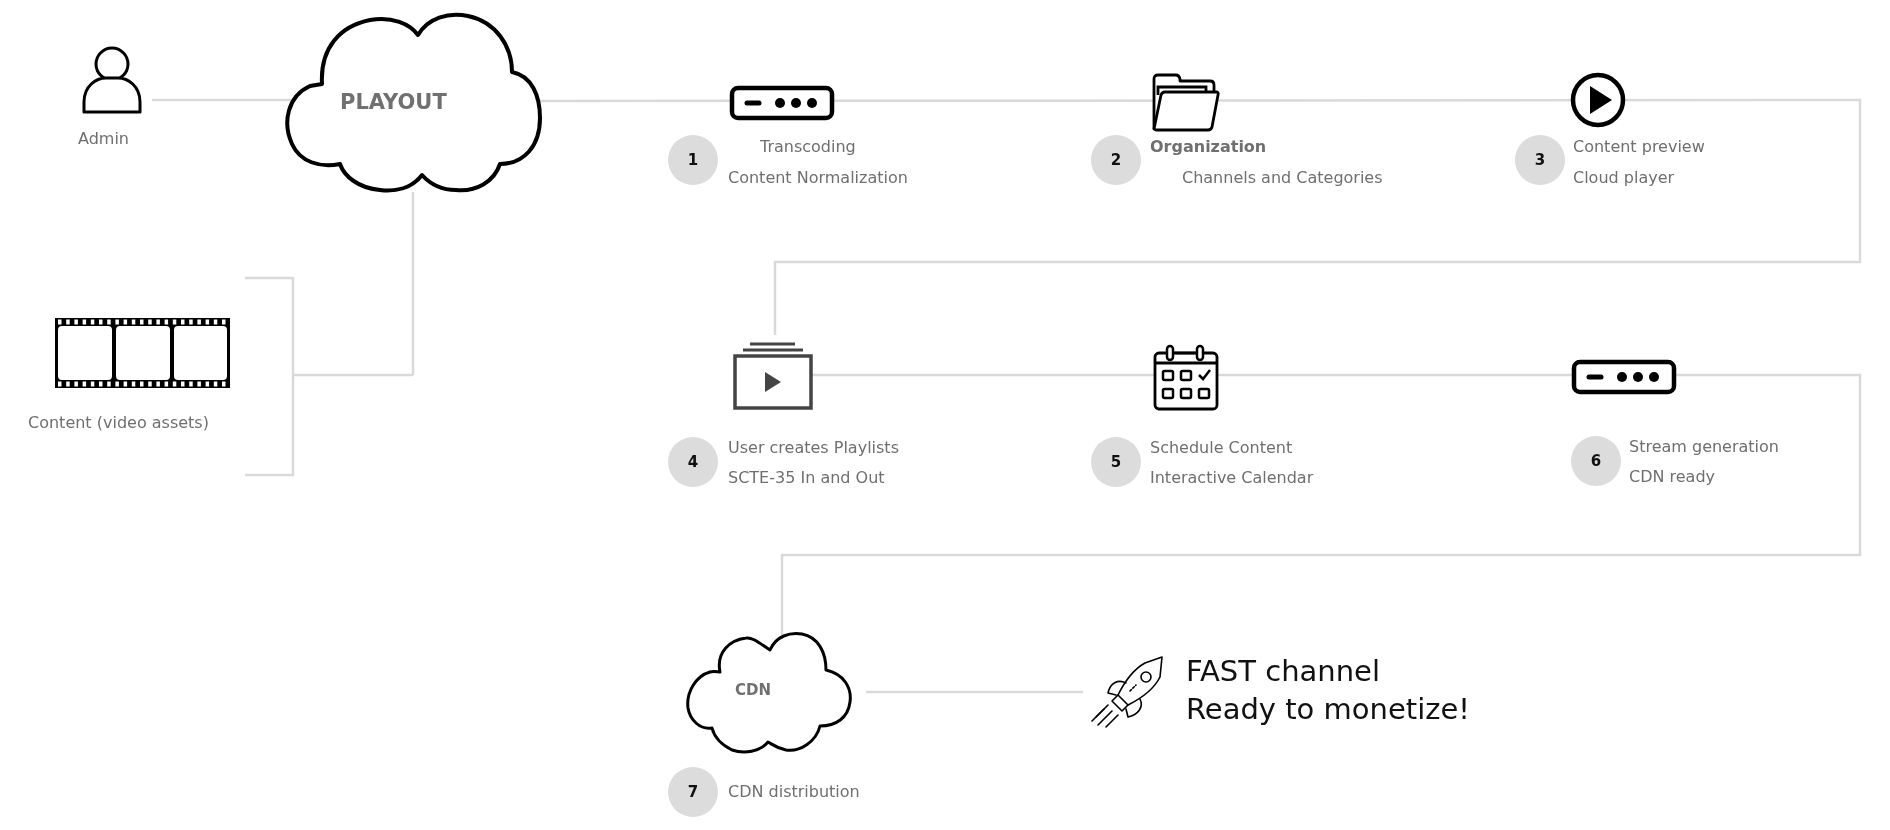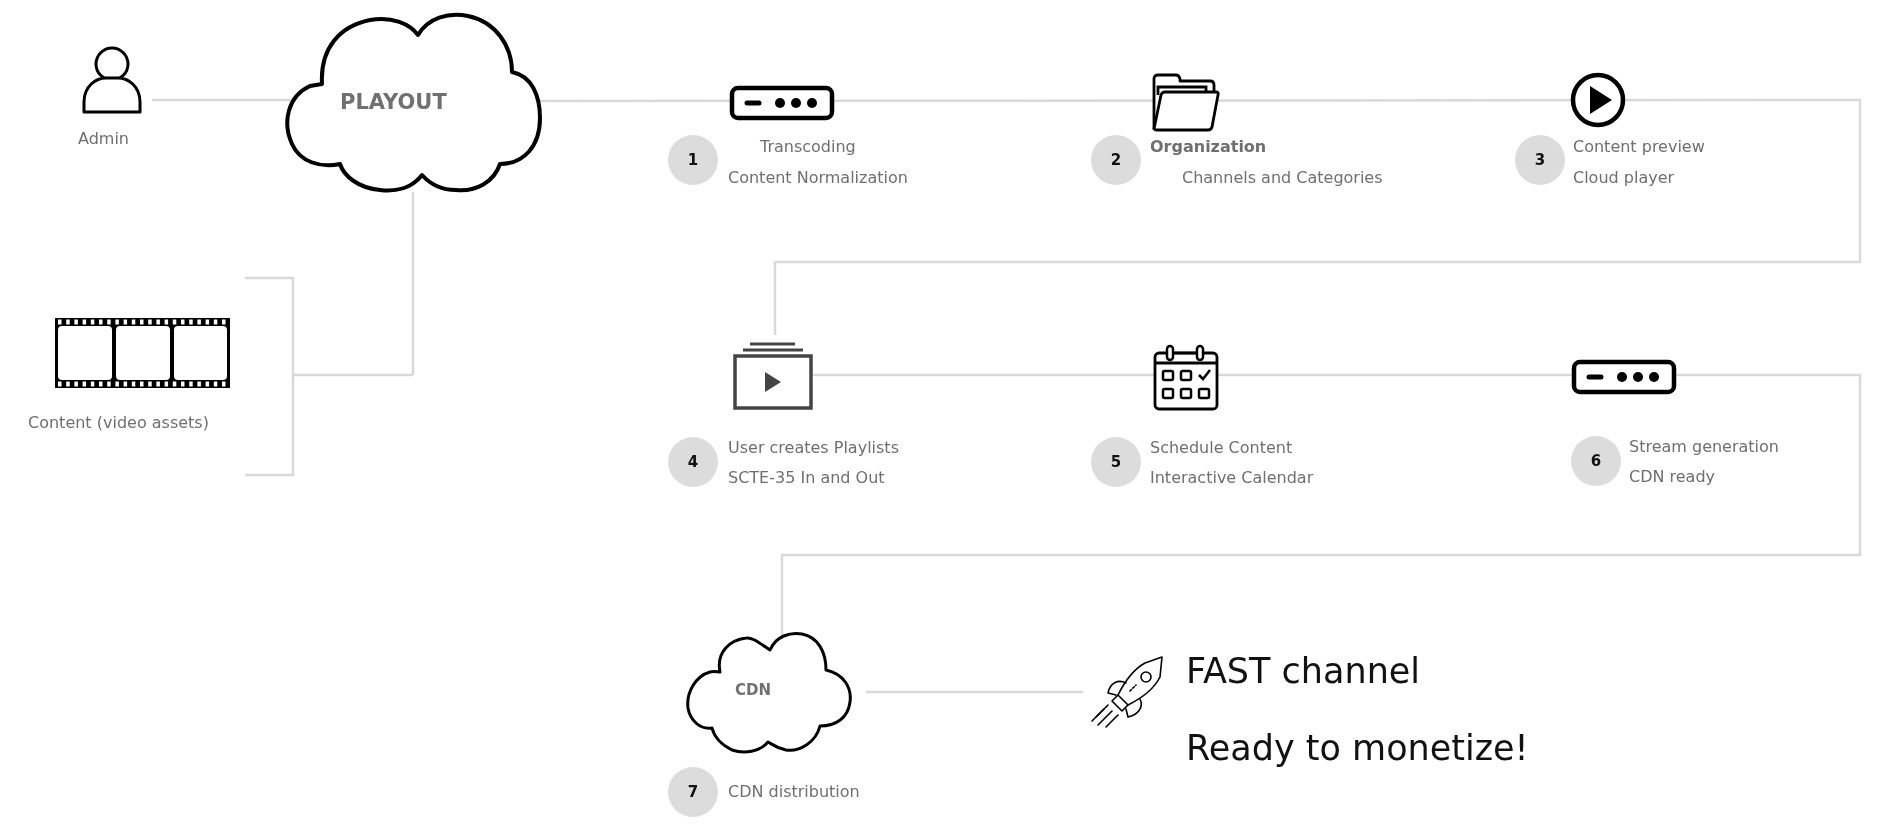--- a/index.html
+++ b/index.html
@@ -4,21 +4,21 @@
 <style>
   html, body { margin:0; padding:0; background:#ffffff; }
   body { width:1890px; height:830px; position:relative; overflow:hidden;
          font-family:"DejaVu Sans", sans-serif; }
   svg#diagram { position:absolute; left:0; top:0; }
   .conn { stroke:#d9d9d9; stroke-width:2.5; fill:none; }
   .lbl { position:absolute; color:#6f6f6f; font-size:16px; line-height:30px; white-space:nowrap; }
   .badge { position:absolute; width:50px; height:50px; border-radius:50%; background:#dcdcdc;
            color:#111; font-weight:bold; font-size:15px; display:flex; align-items:center; justify-content:center; }
   .cloud-text { position:absolute; color:#707070; font-weight:bold; text-align:left; }
-  .final { position:absolute; color:#111; font-size:35px; line-height:38px; white-space:nowrap; }
+  .final { position:absolute; color:#111; font-size:29px; line-height:38px; white-space:nowrap; }
 </style>
 </head>
 <body>
 
 <svg id="diagram" width="1890" height="830" viewBox="0 0 1890 830">
 
   <g>
     <line class="conn" x1="152" y1="100" x2="292" y2="100"></line>
     <polyline class="conn" points="535,101 1860,100 1860,262 775,262 775,335"></polyline>
     <line class="conn" x1="413" y1="192" x2="413" y2="375"></line>
@@ -184,13 +184,13 @@
 
 <div class="badge" style="left:1571px;top:436px;">6</div>
 <div class="lbl" style="left:1629px;top:432px;">Stream generation</div>
 <div class="lbl" style="left:1629px;top:462px;">CDN ready</div>
 
 <div class="cloud-text" style="left:735px;top:681px;width:90px;font-size:15px;">CDN</div>
 <div class="badge" style="left:668px;top:767px;">7</div>
 <div class="lbl" style="left:728px;top:777px;">CDN distribution</div>
 
 <div class="final" style="left:1186px;top:652px;">FAST channel</div>
-<div class="final" style="left:1186px;top:729px;">Ready to monetize!</div>
+<div class="final" style="left:1186px;top:690px;">Ready to monetize!</div>
 
 </body></html>

